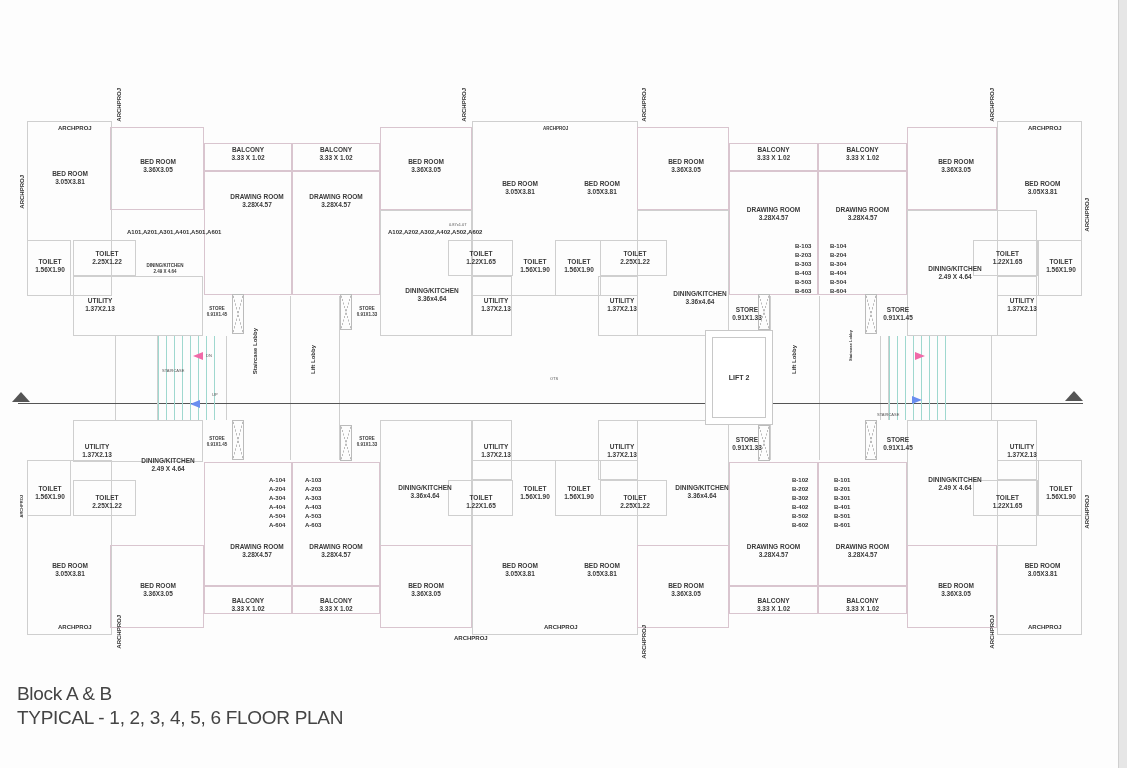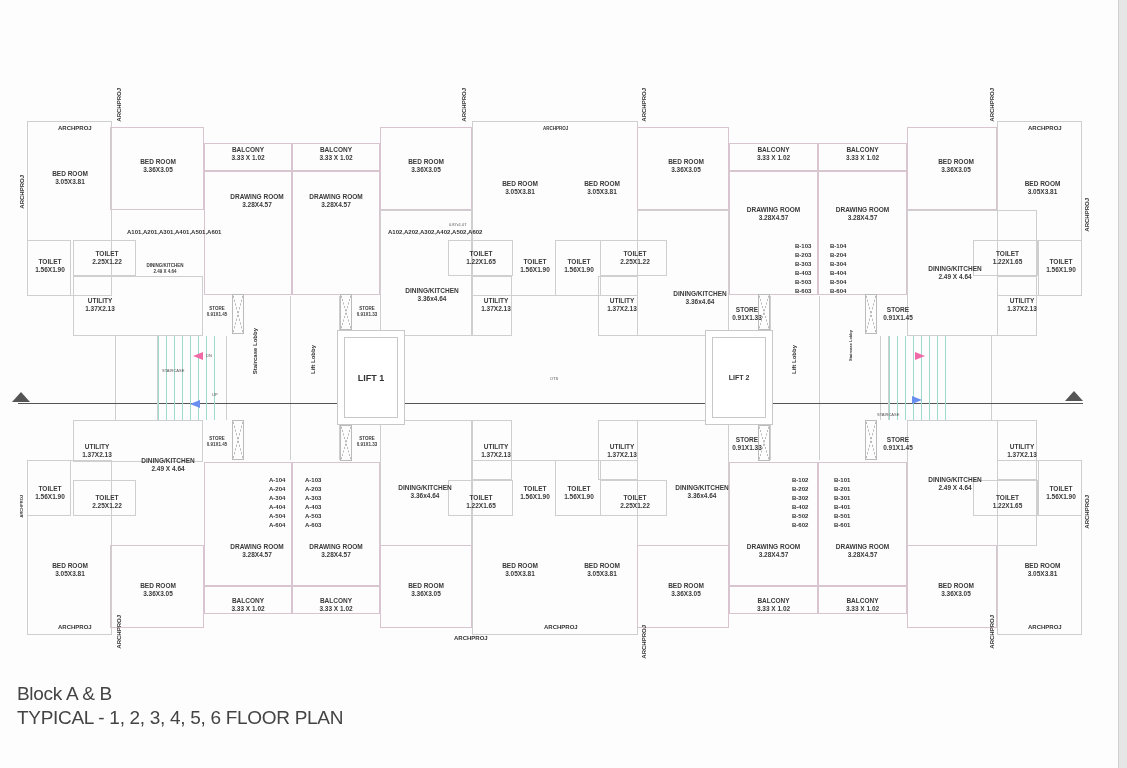--- a/index.html
+++ b/index.html
@@ -131,23 +131,20 @@
       <i style="left:24px"></i>
       <i style="left:32px"></i>
       <i style="left:40px"></i>
       <i style="left:48px"></i>
       <i style="left:56px"></i>
   </div>
   <div class="arrow right pink" style="left:915px;top:352px;"></div>
   <div class="arrow right blue" style="left:912px;top:396px;"></div>
   <div class="tiny" style="left:877px;top:412px;">STAIRCASE</div>
 
-  <div class="lift" style="left:337px;top:330px;width:68px;height:95px;">
-    <div class="inner">LIFT 1</div>
-  </div>
   <div class="lift" style="left:705px;top:330px;width:68px;height:95px;">
     <div class="inner" style="font-size:7px;">LIFT 2</div>
   </div>
 
   <div class="shaft" style="left:232px;top:294px;width:12px;height:40px;"></div>
   <div class="shaft" style="left:232px;top:420px;width:12px;height:40px;"></div>
   <div class="shaft" style="left:340px;top:294px;width:12px;height:36px;"></div>
   <div class="shaft" style="left:340px;top:425px;width:12px;height:36px;"></div>
   <div class="shaft" style="left:758px;top:294px;width:12px;height:36px;"></div>
   <div class="shaft" style="left:758px;top:425px;width:12px;height:36px;"></div>

